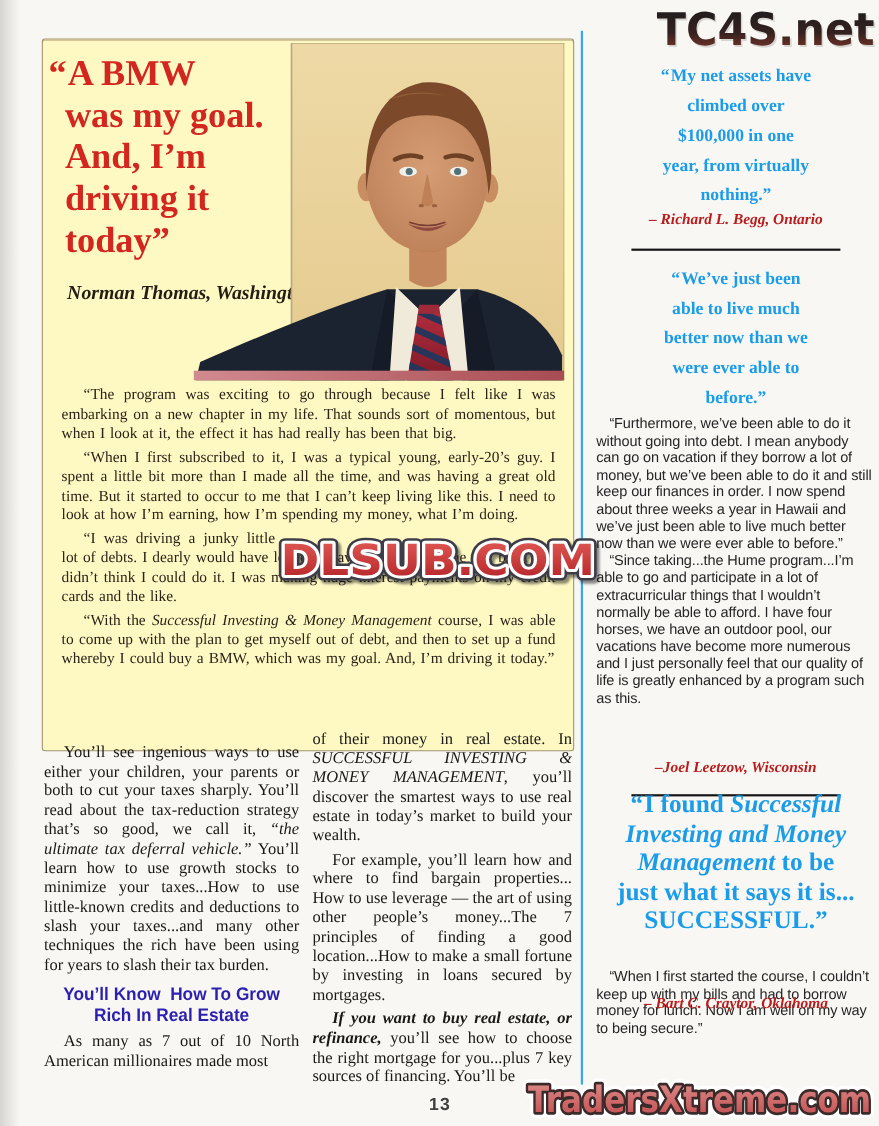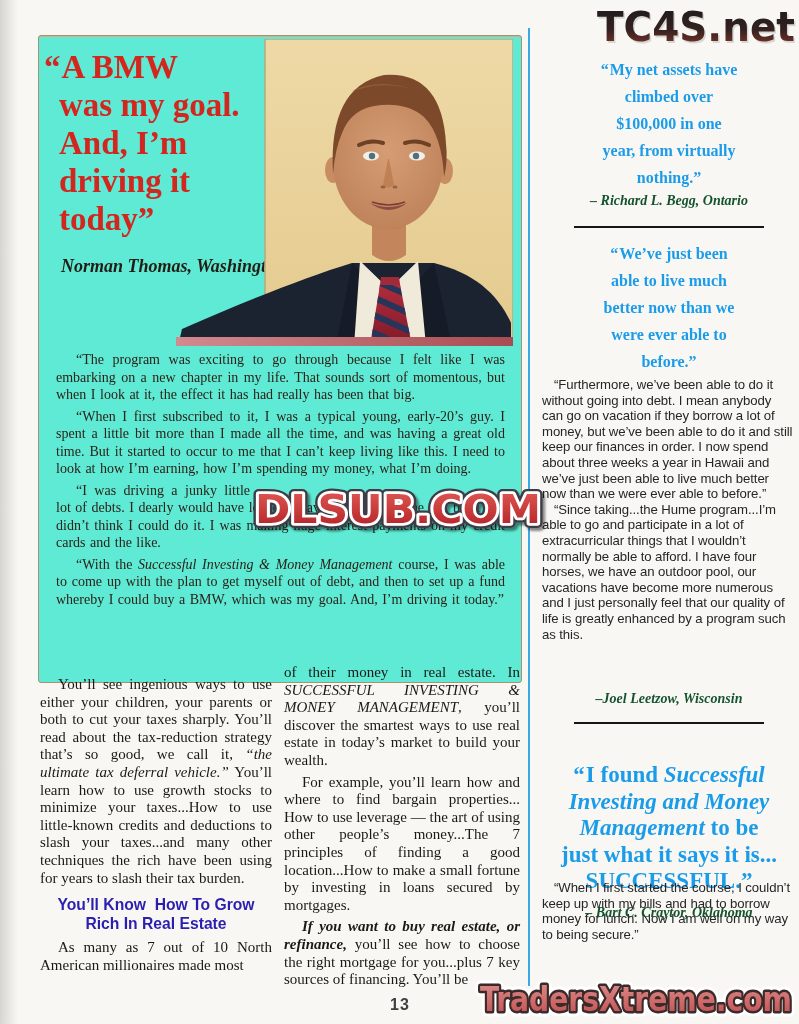--- a/index.html
+++ b/index.html
@@ -2,21 +2,21 @@
 <html><head>
 <meta charset="utf-8">
 <style>
   html,body{margin:0;padding:0;background:#e9e8e6;}
   .page{position:relative;width:799px;height:1024px;background:#f8f7f4;overflow:hidden;
         font-family:"Liberation Serif",serif;color:#1d1a16;}
   .page-edge{position:absolute;left:0;top:0;bottom:0;width:18px;
         background:linear-gradient(to right,#d7d5d1,rgba(247,246,243,0));}
   
   .cream-box{position:absolute;left:38px;top:35px;width:482px;height:646px;
-        background:#5eead4;border:1px solid #a3946f;border-radius:3px;
+        background:#fef9c3;border:1px solid #a3946f;border-radius:3px;
         box-shadow:inset 0 1px 0 #c7b88c;}
   .red-quote{position:absolute;left:20px;top:12px;width:215px;
         font-weight:bold;color:#d2261f;font-size:33px;line-height:38px;}
   .rq-line{white-space:nowrap;}
   .qmark{margin-left:-15px;padding-right:1px;}
   .rq-attr{position:absolute;left:22px;top:220px;width:230px;
         font-weight:bold;font-style:italic;font-size:18px;color:#241d15;}
   .photo{position:absolute;left:137px;top:3px;width:337px;height:307px;}
   .box-body{position:absolute;left:17px;top:315px;width:449px;
         font-size:14px;line-height:17.5px;text-align:justify;color:#2b2218;
@@ -39,29 +39,29 @@
   
   .vline{position:absolute;left:528px;top:28px;width:2px;height:958px;background:#3aa7e6;}
   
   .col-right{position:absolute;left:540px;top:0;width:258px;height:880px;}
   .tc4s{position:absolute;top:2px;left:52px;width:206px;height:47px;}
   .blue-quote{position:absolute;width:100%;text-align:center;font-weight:bold;
         color:#1b9ce9;font-size:16px;line-height:27px;}
   .bq-line{white-space:nowrap;}
   .blue-quote .qmark{margin-left:0;}
   .bq-attr{position:absolute;width:100%;text-align:center;font-weight:bold;
-        font-style:italic;font-size:14px;color:#14532d;}
+        font-style:italic;font-size:14px;color:#b91c1c;}
   .divider{position:absolute;left:34px;width:190px;border-top:2px solid #161616;}
   .sans-body{position:absolute;left:2px;width:252px;
         font-family:"Liberation Sans",sans-serif;font-size:13.2px;line-height:15.6px;
         color:#262626;letter-spacing:-.1px;}
   .sans-body p{margin:0;text-indent:12px;}
   .q1{top:56px;} .attr1{top:193px;} .div1{top:226px;}
   .q2{top:240px;} .body2{top:377px;} .attr2{top:691px;} .div2{top:722px;}
-  .q3{top:762px;font-size:23px;line-height:26.5px;} .body3{top:880px;} .attr3{top:905px;}
+  .q3{top:718px;font-size:23px;line-height:26.5px;} .body3{top:880px;} .attr3{top:905px;}
   
   .pagenum{position:absolute;left:360px;top:996px;width:80px;text-align:center;
         font-family:"Liberation Sans",sans-serif;font-weight:bold;font-size:16px;
         letter-spacing:1px;color:#404040;}
   .dlsub{position:absolute;left:247px;top:480px;width:303px;height:58px;}
   .tradersx{position:absolute;left:474px;top:975px;width:325px;height:49px;}
 </style>
 </head>
 <body>
 

